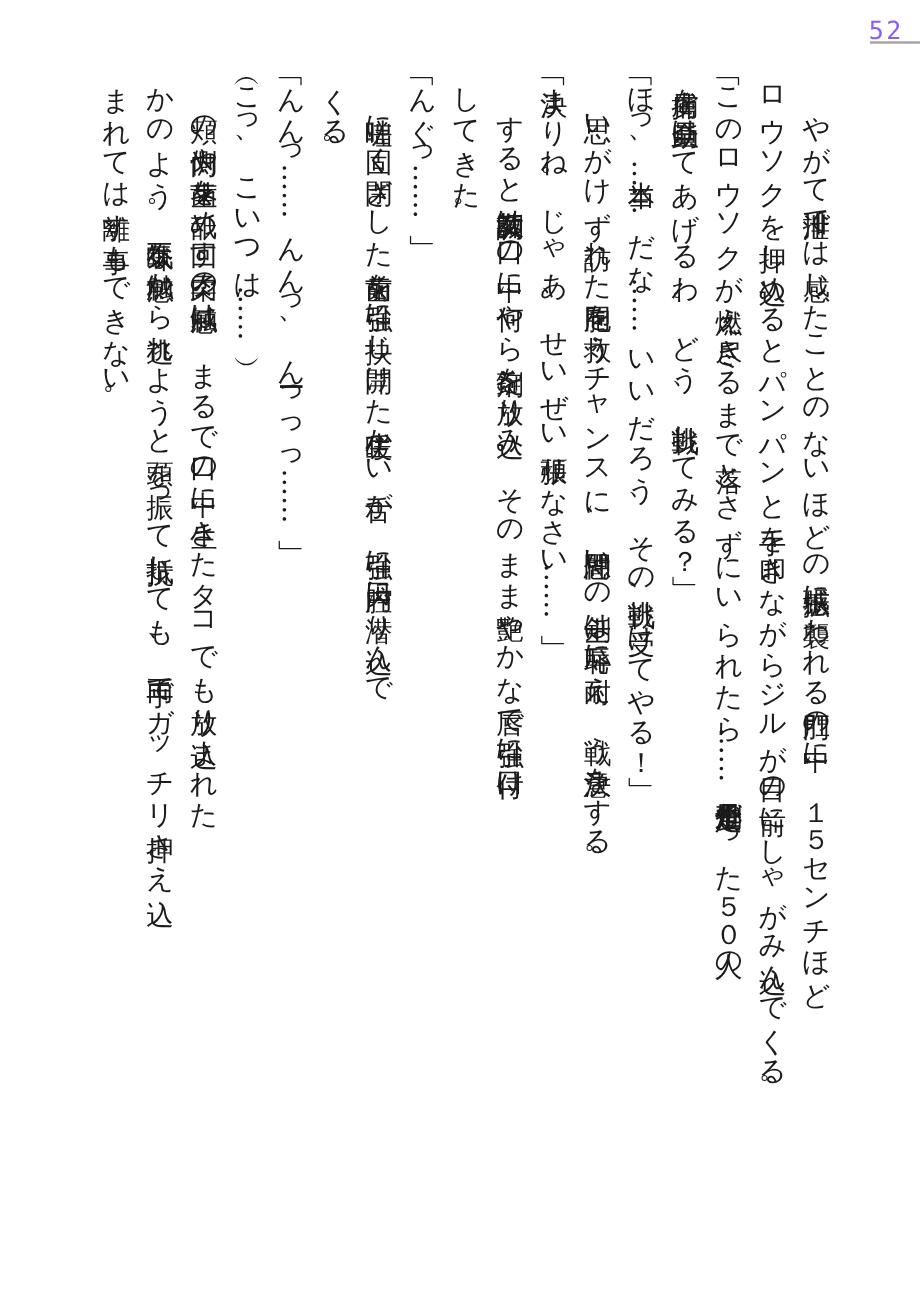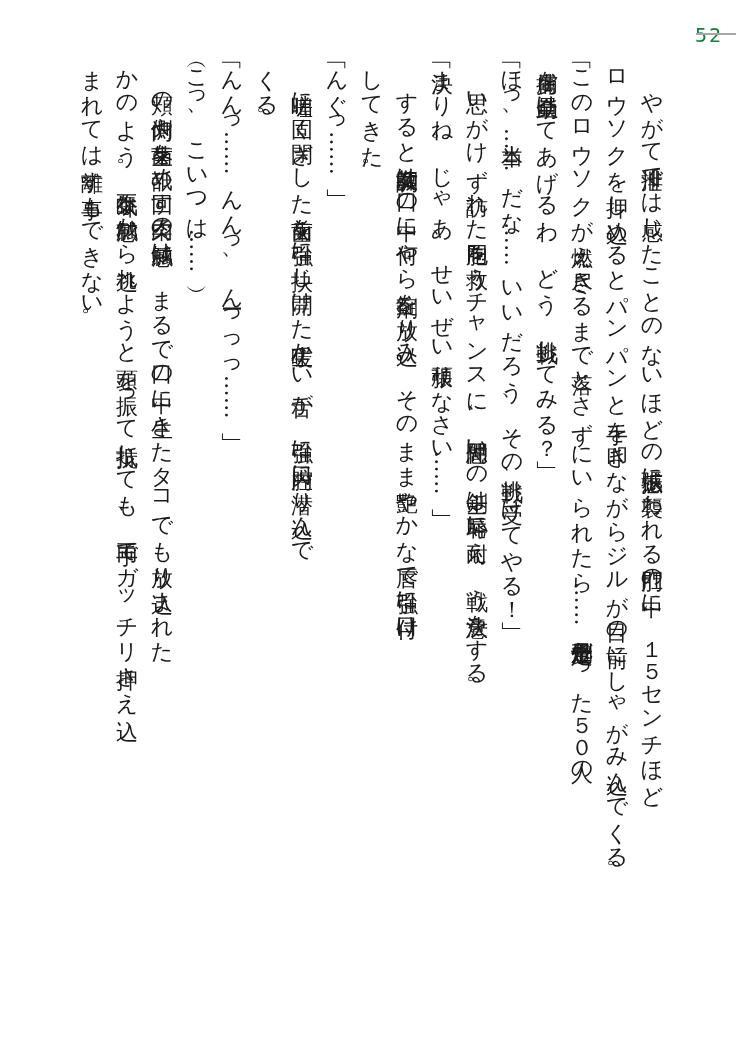--- a/index.html
+++ b/index.html
@@ -6,26 +6,26 @@
   .page {
     position: relative;
     width: 736px;
     height: 1038px;
     background: #ffffff;
     overflow: hidden;
     font-family: "DejaVu Serif", "Liberation Serif", serif;
   }
   .page-num {
     position: absolute;
-    top: 23px;
+    top: 12px;
     right: 13px;
     font-family: "DejaVu Sans Mono", "Liberation Mono", monospace;
     font-size: 20px;
     letter-spacing: 2px;
-    color: #15803d;
+    color: #8b5cf6;
   }
   .folio-rule {
     position: absolute;
     top: 33px;
     right: 0;
     width: 40px;
     height: 2px;
     background: #a6a6a6;
   }
   .text-block {

